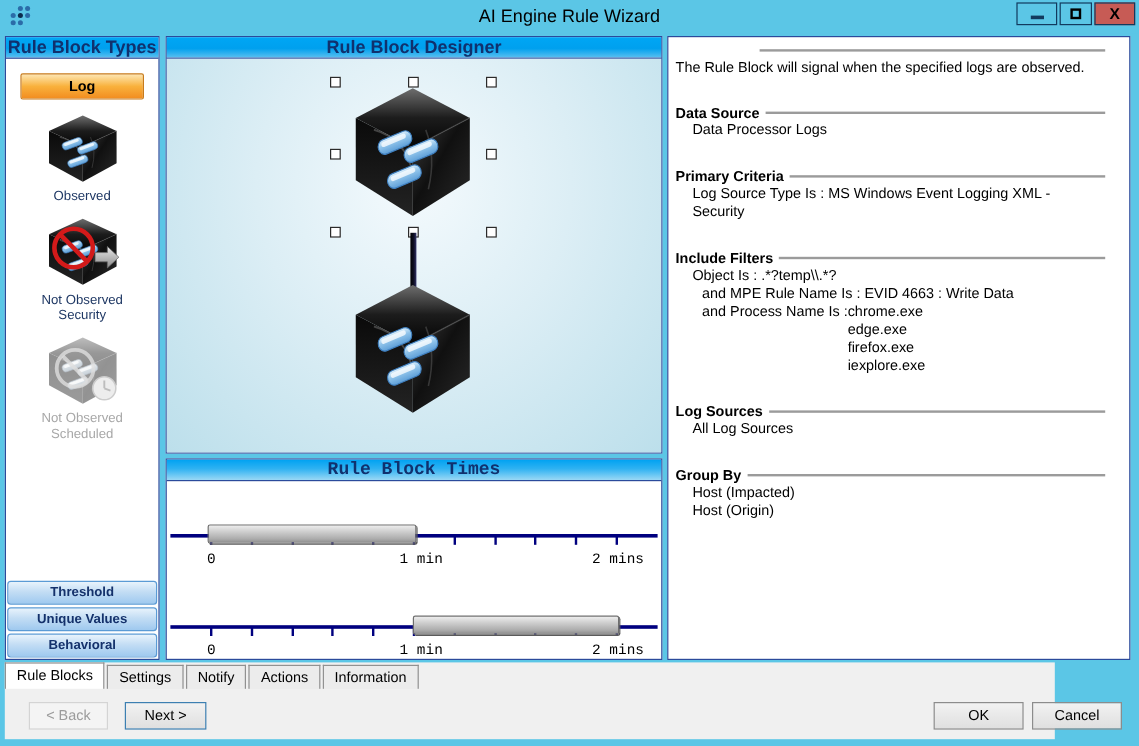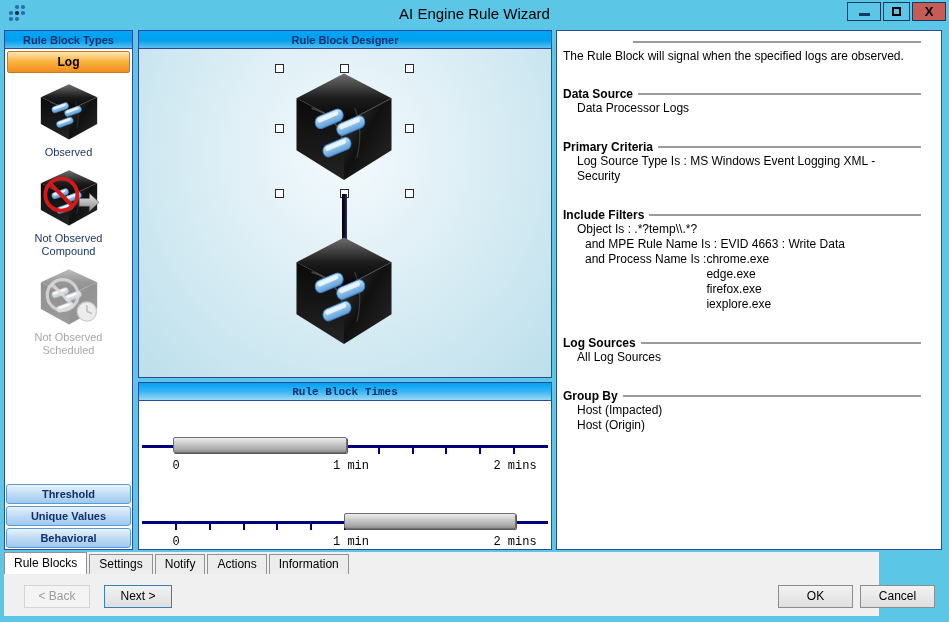--- a/index.html
+++ b/index.html
@@ -14,25 +14,25 @@
   .win-btn { width:34px; height:19px; border:1px solid #123A5E; background:#5BC6E6; display:flex; align-items:center; justify-content:center; cursor:default; }
   .win-btn + .win-btn { margin-left:2px; }
   .btn-min .dash { width:11px; height:3px; background:#123A5E; margin-top:6px; }
   .btn-max { width:27px; }
   .btn-max .sq { width:9px; height:9px; border:2px solid #000; }
   .btn-close { background:#C75B55; font-weight:bold; font-size:13px; color:#000; }
 
   
   .panel { position:absolute; border:1px solid #2B4A9B; background:#fff; }
   .panel-header { height:18px; background:linear-gradient(180deg,#00A6F5 0%,#00A0EE 55%,#59BFF0 100%);
-    color:#10316E; font-size:11px; font-weight:bold; text-align:center; line-height:18px; border-bottom:1px solid #2B4A9B; }
+    color:#10316E; font-size:15px; font-weight:bold; text-align:center; line-height:18px; border-bottom:1px solid #2B4A9B; }
 
   
   .left-panel { left:4px; top:30px; width:129px; height:520px; }
-  .log-tab { margin:2px; height:22px; border:1px solid #C87B1B; border-radius:2px;
+  .log-tab { margin:12px; height:22px; border:1px solid #C87B1B; border-radius:2px;
     background:linear-gradient(180deg,#FDE6B2 0%,#F9B13C 50%,#F28D20 100%);
     font-size:12px; font-weight:bold; color:#000; text-align:center; line-height:20px; cursor:pointer; }
   .type-item { text-align:center; margin-top:10px; cursor:pointer; }
   .type-item svg { display:block; margin:0 auto; }
   .type-label { font-size:11px; color:#1F3864; line-height:13px; margin-top:4px; }
   .type-item.disabled .type-label { color:#A8A8A8; }
   .type-item.disabled svg { opacity:.45; filter:grayscale(70%); }
   .left-stack { position:absolute; left:1px; right:1px; bottom:1px; }
   .stack-btn { height:20px; margin-top:2px; border:1px solid #5B9BD5; border-radius:3px;
     background:linear-gradient(180deg,#E8F3FC 0%,#C3DDF4 45%,#9FC9EF 100%);
@@ -172,21 +172,21 @@
 
   <div class="type-item">
     <svg width="64" height="59" viewBox="0 0 100 92">
       <use href="#cube"></use>
       <polygon points="66,46 82,46 82,38 97,52 82,66 82,58 66,58" fill="url(#gArrow)" stroke="#6B6B6B" stroke-width="1"></polygon>
       <circle cx="38" cy="40" r="25" fill="none" stroke="#D31A1A" stroke-width="6"></circle>
       <line x1="21" y1="23" x2="55" y2="57" stroke="#D31A1A" stroke-width="6"></line>
     </svg>
     <div class="type-label">
       <div>Not Observed</div>
-      <div>Compound</div>
+      <div>Security</div>
     </div>
   </div>
 
   <div class="type-item disabled">
     <svg width="64" height="59" viewBox="0 0 100 92">
       <use href="#cube"></use>
       <circle cx="40" cy="42" r="24" fill="none" stroke="#B8B8B8" stroke-width="5" opacity="0.8"></circle>
       <line x1="24" y1="26" x2="56" y2="58" stroke="#B8B8B8" stroke-width="5" opacity="0.8"></line>
       <circle cx="78" cy="68" r="15" fill="#D8D8D8" stroke="#8F8F8F" stroke-width="2"></circle>
       <line x1="78" y1="68" x2="78" y2="58" stroke="#6F6F6F" stroke-width="2.5"></line>

